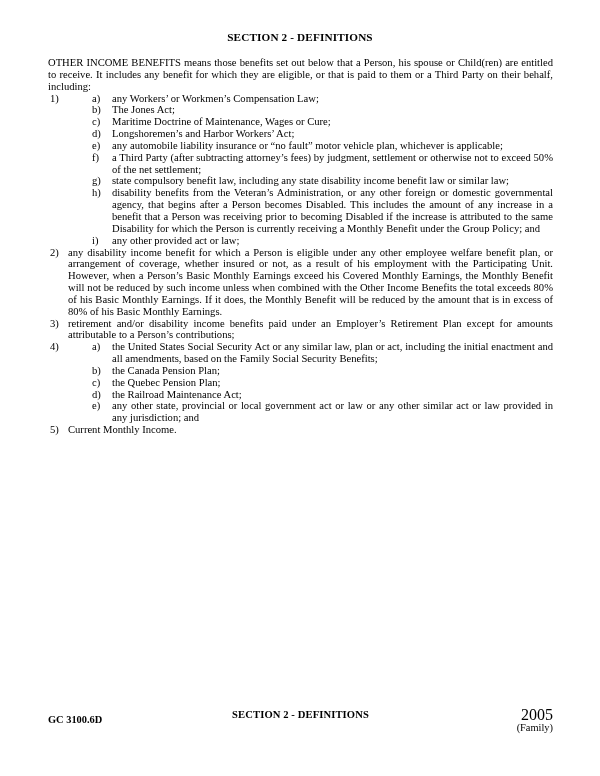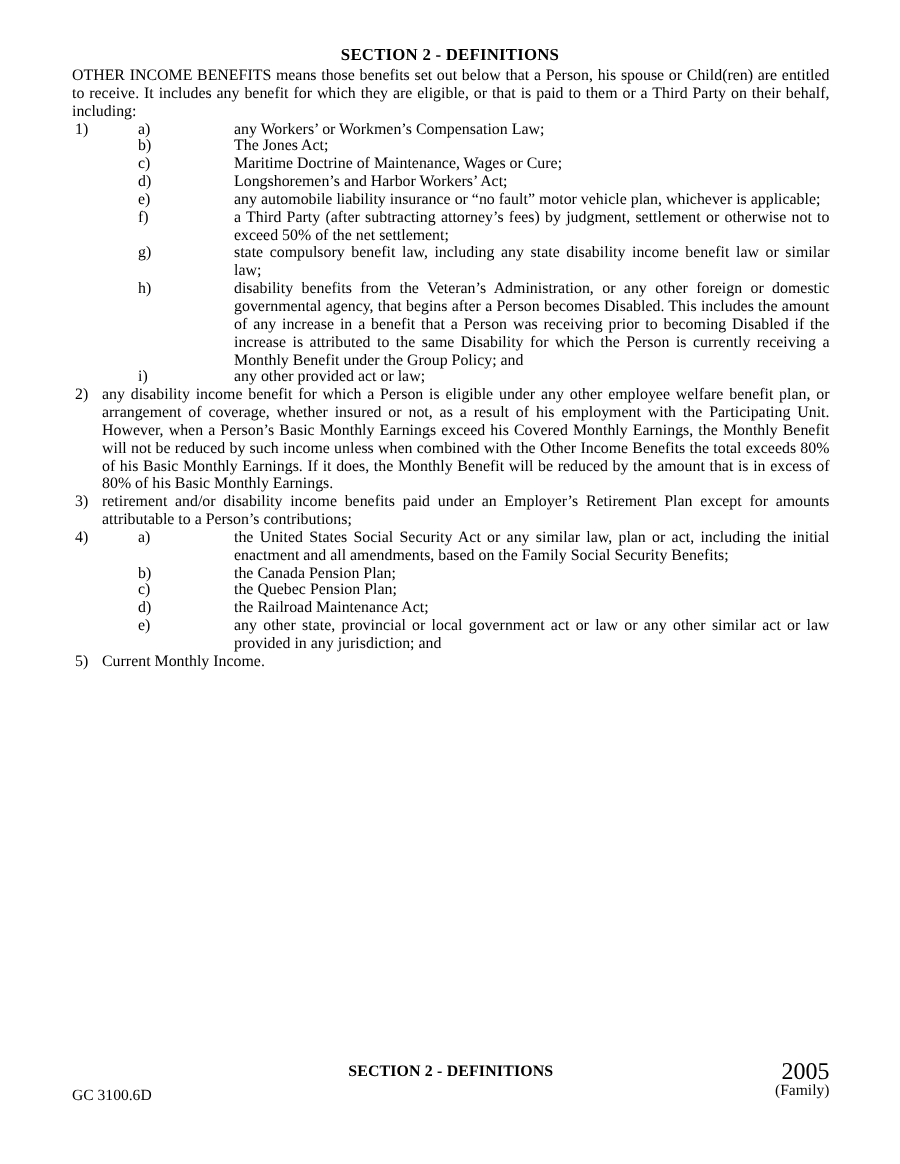--- a/index.html
+++ b/index.html
@@ -45,21 +45,21 @@
     left: 48px;
     top: 45px;
     width: 505px;
     font-size: 10.6px;
     line-height: 11.85px;
     text-align: justify;
     text-justify: inter-word;
   }
 
   .lead-para {
-    margin: 0 0 0 0;
+    margin: 12px 0 0 0;
     text-align: justify;
     hyphens: none;
   }
 
   
   ol.num-list {
     list-style: none;
     margin: 0;
     padding: 0;
   }
@@ -96,43 +96,42 @@
   ol.alpha-list > li > .marker {
     position: absolute;
     left: 0px;
     top: 0;
     width: 17px;
     text-align: left;
     font-size: 10.6px;
   }
   ol.alpha-list > li > .li-text {
     display: block;
-    margin-left: 44px;
   }
 
   
   .footer {
     position: absolute;
     left: 48px;
     top: 709px;
     width: 505px;
     height: 40px;
     font-size: 10.6px;
     line-height: 12.5px;
   }
   .footer-row {
     position: relative;
     width: 100%;
     height: 13px;
   }
   .footer-left {
     position: absolute;
     left: 0;
-    top: 16px;
-    font-weight: normal;
+    top: 5px;
+    font-weight: bold;
     font-size: 10.4px;
   }
   .footer-center {
     position: absolute;
     left: 0;
     top: 0;
     width: 100%;
     text-align: center;
     font-weight: bold;
     font-size: 10.6px;

